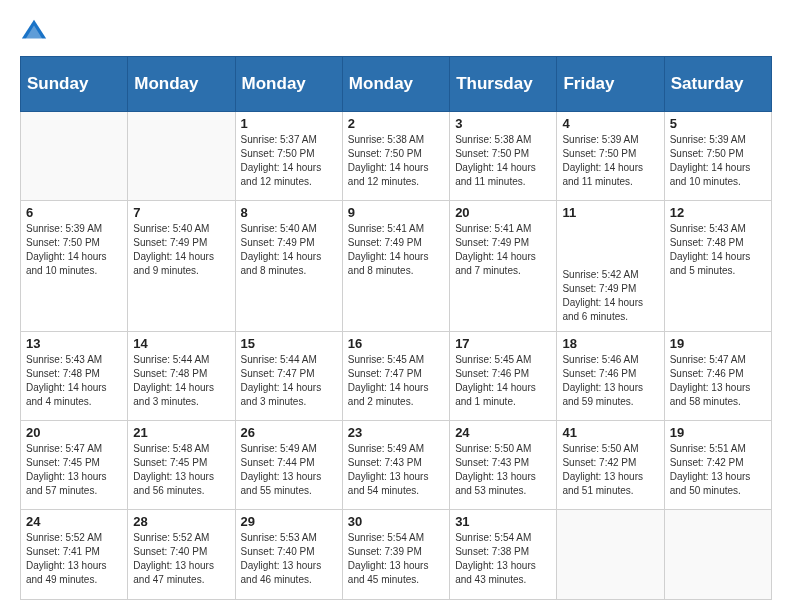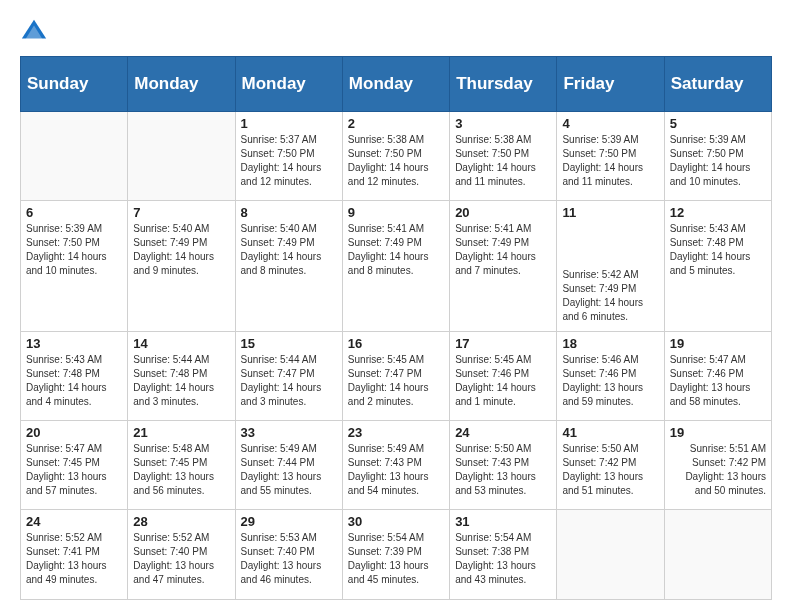--- a/index.html
+++ b/index.html
@@ -265,21 +265,21 @@
 Sunset: 7:45 PM
 Daylight: 13 hours and 57 minutes.</div>
           </td>
           <td>
             <span class="day-number">21</span>
             <div class="day-info" style="white-space: pre-line;">Sunrise: 5:48 AM
 Sunset: 7:45 PM
 Daylight: 13 hours and 56 minutes.</div>
           </td>
           <td>
-            <span class="day-number">33</span>
+            <span class="day-number">26</span>
             <div class="day-info" style="white-space: pre-line;">Sunrise: 5:49 AM
 Sunset: 7:44 PM
 Daylight: 13 hours and 55 minutes.</div>
           </td>
           <td>
             <span class="day-number">23</span>
             <div class="day-info" style="white-space: pre-line;">Sunrise: 5:49 AM
 Sunset: 7:43 PM
 Daylight: 13 hours and 54 minutes.</div>
           </td>
@@ -290,21 +290,21 @@
 Daylight: 13 hours and 53 minutes.</div>
           </td>
           <td>
             <span class="day-number">41</span>
             <div class="day-info" style="white-space: pre-line;">Sunrise: 5:50 AM
 Sunset: 7:42 PM
 Daylight: 13 hours and 51 minutes.</div>
           </td>
           <td>
             <span class="day-number">19</span>
-            <div class="day-info" style="white-space: pre-line; text-align: right;">Sunrise: 5:51 AM
+            <div class="day-info" style="white-space: pre-line;">Sunrise: 5:51 AM
 Sunset: 7:42 PM
 Daylight: 13 hours and 50 minutes.</div>
           </td>
         </tr>
         <tr>
           <td>
             <span class="day-number">24</span>
             <div class="day-info" style="white-space: pre-line;">Sunrise: 5:52 AM
 Sunset: 7:41 PM
 Daylight: 13 hours and 49 minutes.</div>

